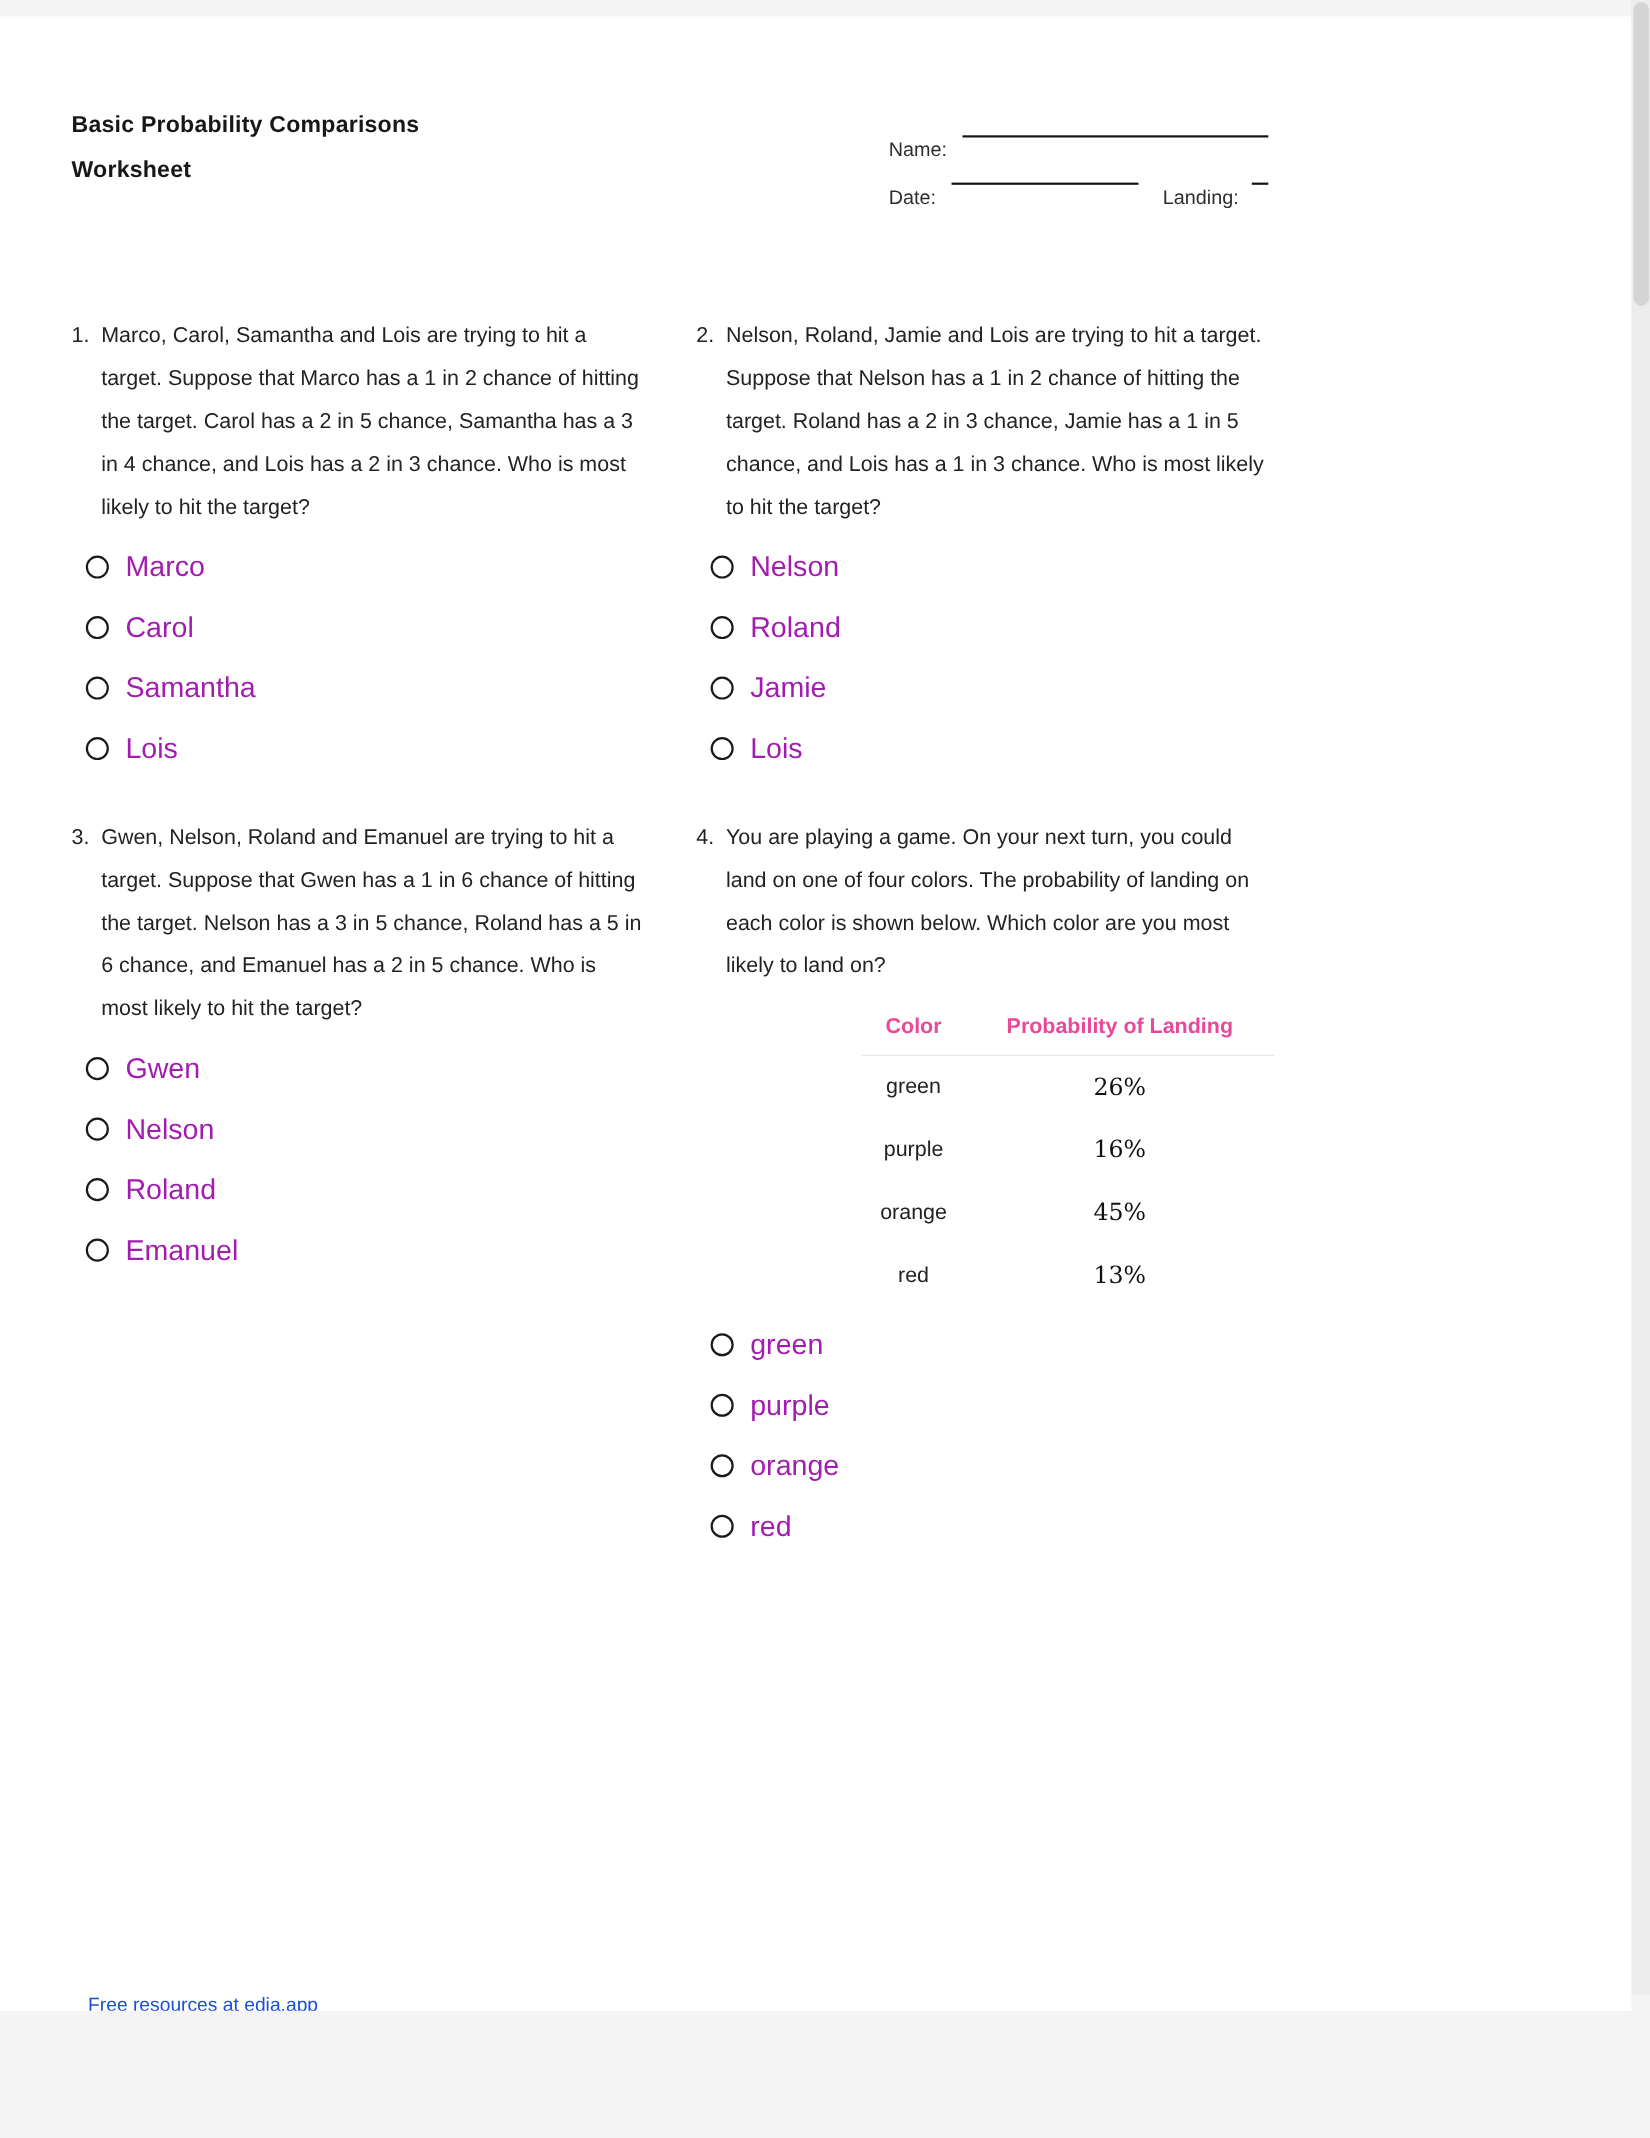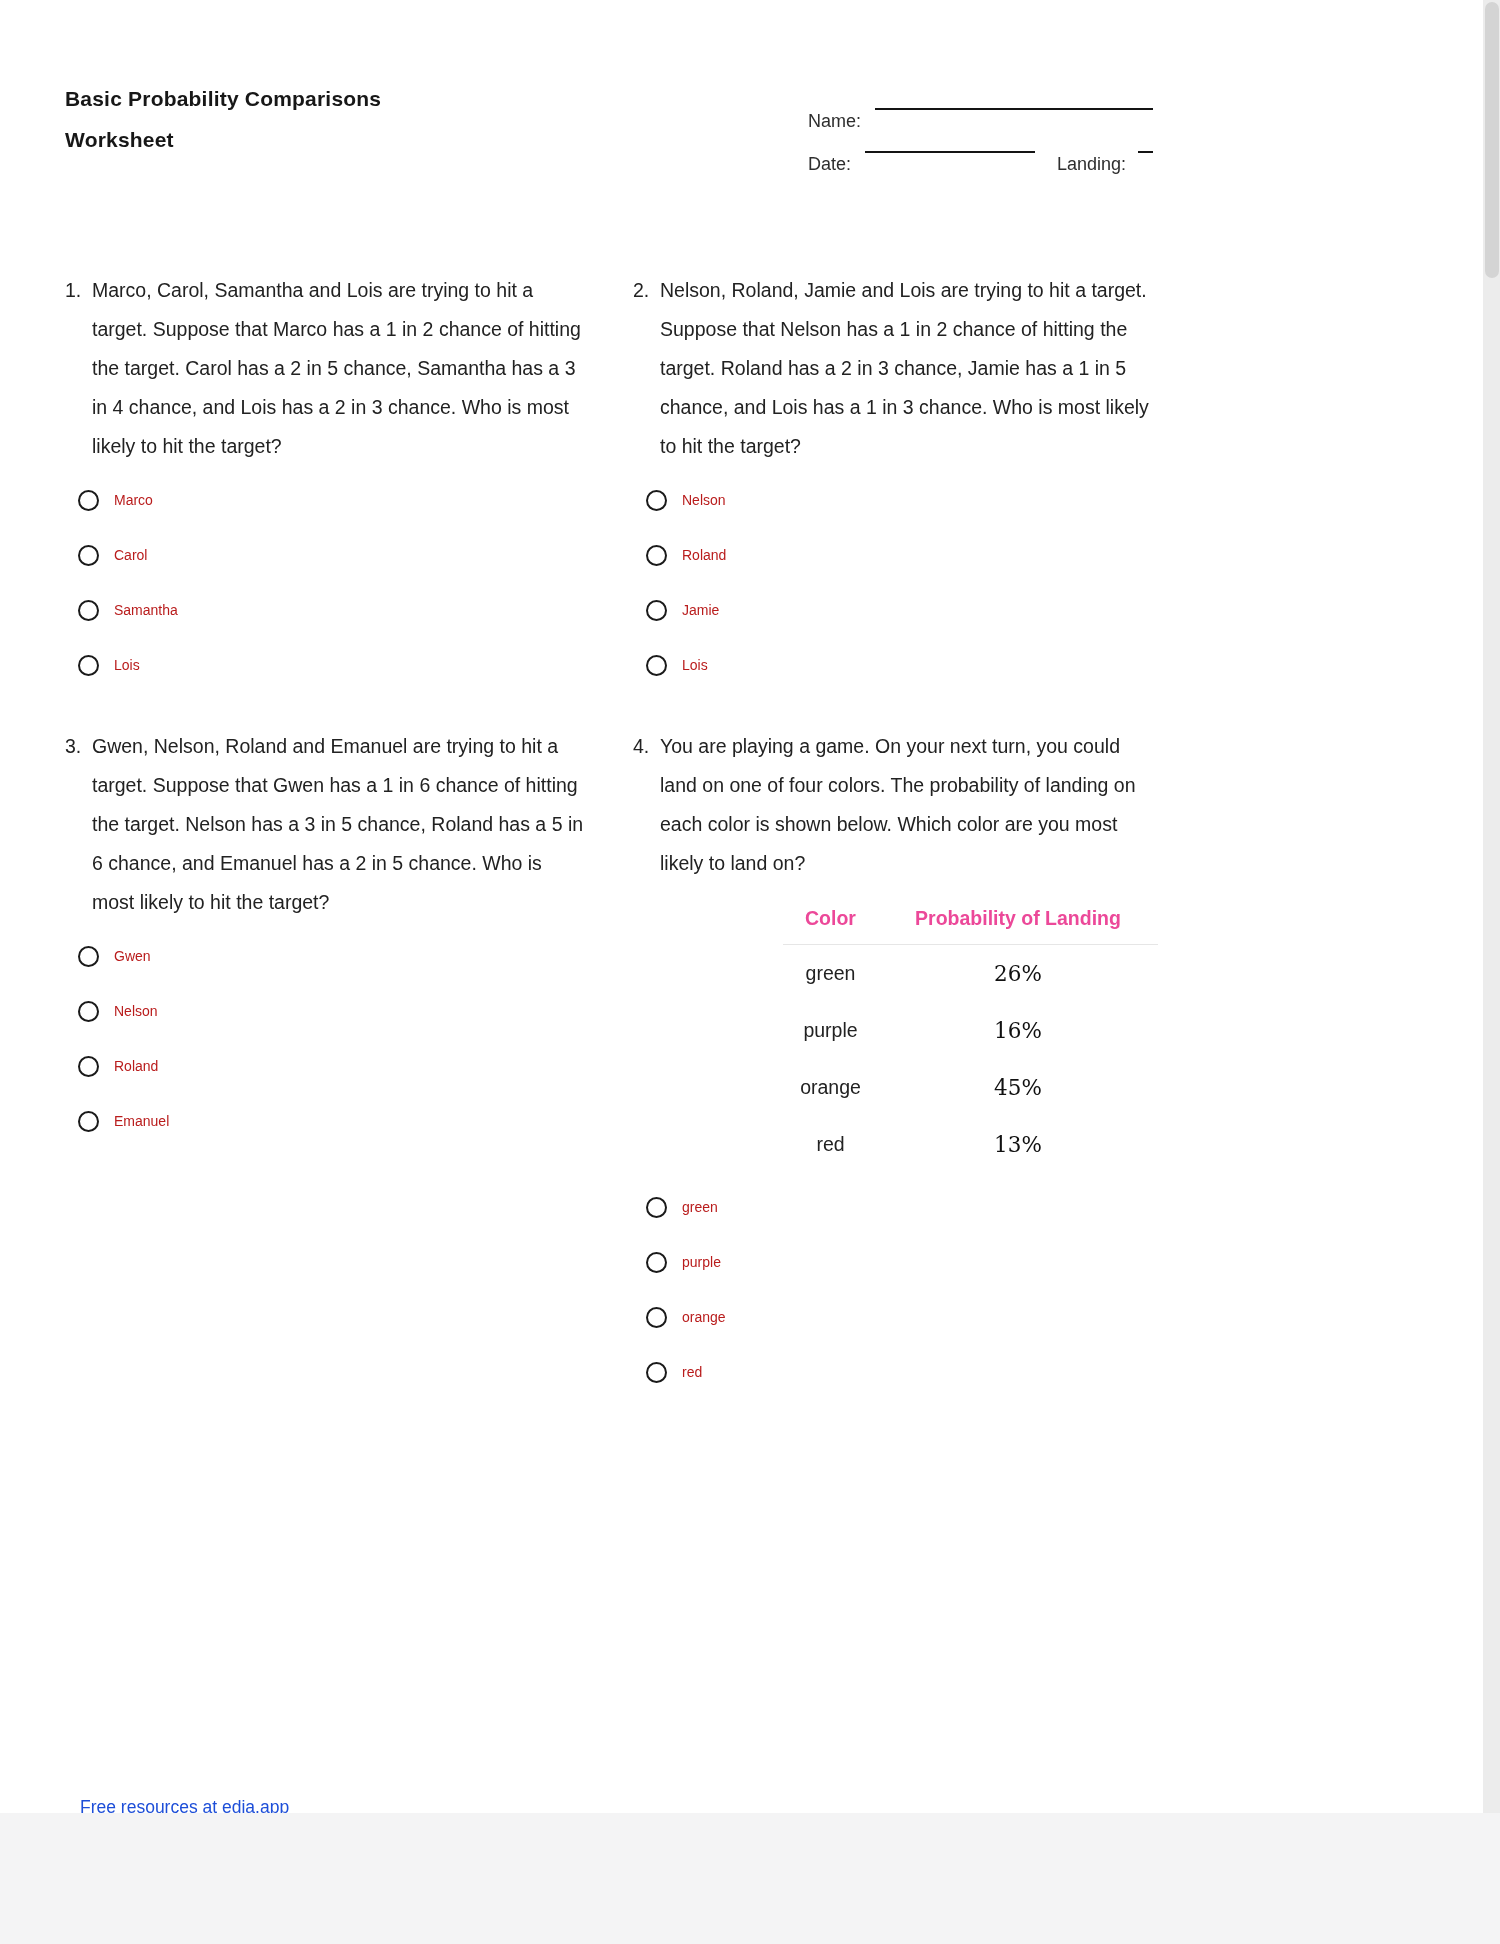--- a/index.html
+++ b/index.html
@@ -6,21 +6,21 @@
   html, body { width: 1500px; height: 1944px; }
   body {
     background: #f4f4f5;
     font-family: "Liberation Sans", sans-serif;
     color: #1f1f1f;
     position: relative;
     overflow: hidden;
   }
   .sheet {
     position: absolute;
-    left: 0; top: 0;
+    left: 0; top: 15px;
     width: 1483px;
     height: 1813px;
     background: #ffffff;
     overflow: hidden;
   }
   .content {
     padding: 78px 0 0 65px;
     width: 1153px;
   }
   
@@ -72,21 +72,21 @@
     cursor: pointer;
   }
   .option + .option { margin-top: 31px; }
   .radio {
     flex: none;
     width: 21px; height: 21px;
     border: 2.5px solid #1a1a1a;
     border-radius: 50%;
     background: #ffffff;
   }
-  .option-label { margin-left: 15px; font-size: 14px; line-height: 24px; color: #b91c1c; }
+  .option-label { margin-left: 15px; font-size: 26px; line-height: 24px; color: #a21caf; }
   
   .prob-table {
     border-collapse: collapse;
     margin: 24px 0 0 150px;
   }
   .prob-table th {
     font-size: 19.5px;
     font-weight: bold;
     color: #ec4899;
     padding: 0 14px 14px 14px;

